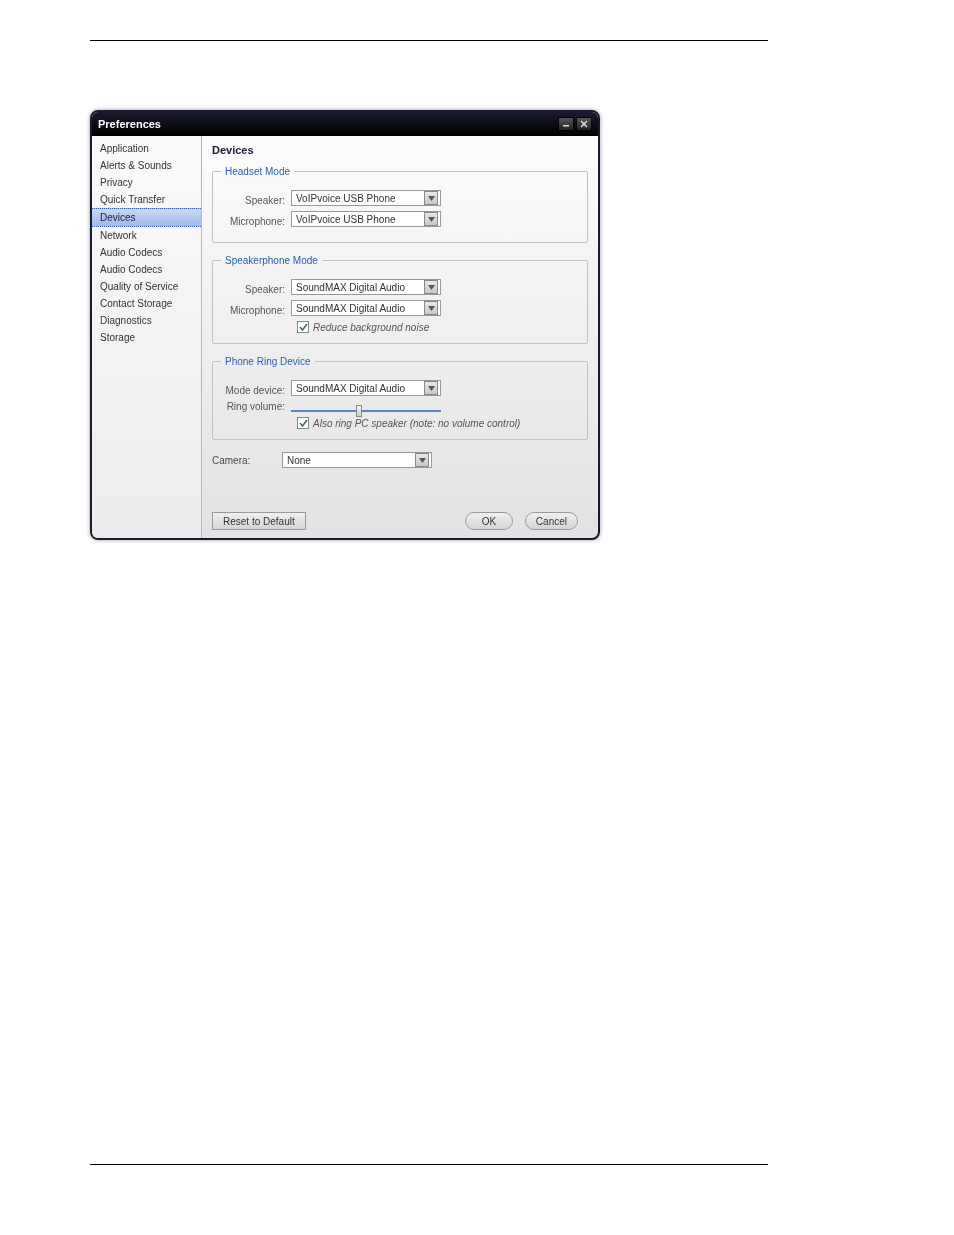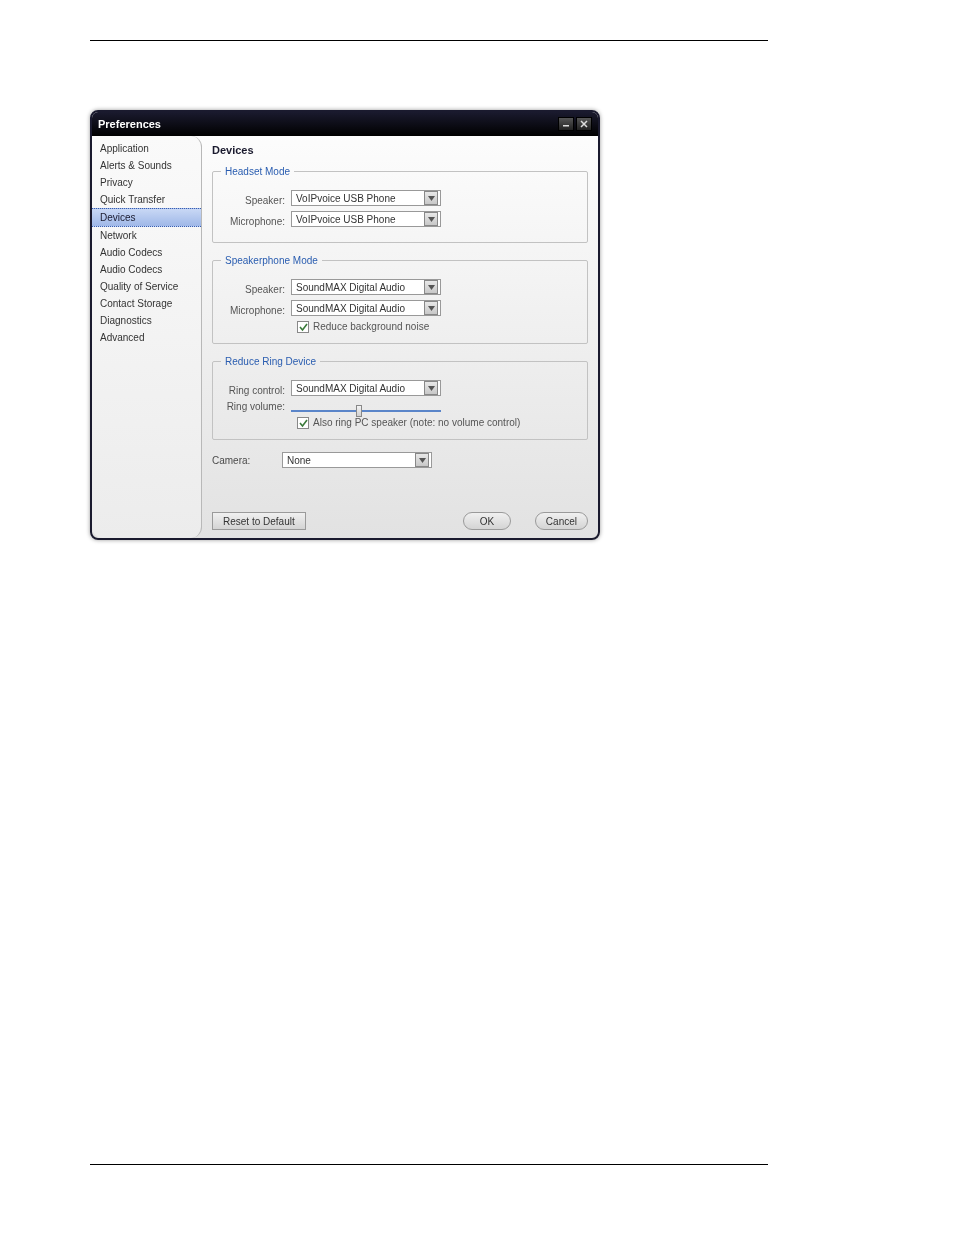--- a/index.html
+++ b/index.html
@@ -28,21 +28,21 @@
     width: 16px; height: 14px; margin-left: 2px;
     background: linear-gradient(#555,#222); border: 1px solid #000;
     display: flex; align-items: center; justify-content: center;
     color: #ddd; font-size: 10px; cursor: pointer;
   }
   .tb-btn svg { width: 8px; height: 8px; }
 
   .body { display: flex; height: calc(100% - 24px); }
   .sidebar {
     width: 110px; background: linear-gradient(#fafafa,#ececec);
-    border-right: 1px solid #b8b8b8; padding: 4px 0; border-radius: 11px;
+    border-right: 1px solid #b8b8b8; padding: 4px 0;
   }
   .side-item {
     padding: 3px 8px; color: #333; font-size: 10px; cursor: pointer;
     white-space: nowrap; overflow: hidden; text-overflow: ellipsis;
   }
   .side-item.selected {
     background: linear-gradient(#c9d8f5,#9fb8e8);
     border: 1px dotted #3a5fb0; border-left: none; border-right: none;
     color: #1a1a2e;
   }
@@ -65,48 +65,48 @@
     flex: 0 0 150px; height: 16px; background: #fff; border: 1px solid #999;
     display: flex; align-items: center; padding: 0 2px 0 4px; font-size: 10px; color: #333;
   }
   .dropdown .dd-text { flex: 1; overflow: hidden; white-space: nowrap; text-overflow: ellipsis; }
   .dd-arrow {
     width: 14px; height: 14px; background: linear-gradient(#e8e8e8,#c8c8c8);
     border: 1px solid #888; display: flex; align-items: center; justify-content: center;
   }
   .dd-arrow svg { width: 7px; height: 5px; }
 
-  .check-row { display: flex; align-items: flex-start; margin: 5px 0 0 76px; font-size: 10px; color: #555; }
+  .check-row { display: flex; align-items: flex-end; margin: 5px 0 0 76px; font-size: 10px; color: #555; font-style: italic; }
   .chk {
     width: 12px; height: 12px; border: 1px solid #888; background: #fff;
     margin-right: 4px; display: flex; align-items: center; justify-content: center;
   }
   .chk svg { width: 9px; height: 9px; }
 
   .slider-wrap { flex: 0 0 150px; display: flex; align-items: center; }
   .slider-track { flex:1; height: 2px; background: #5a85c9; position: relative; }
   .slider-thumb {
     position: absolute; top: -5px; width: 6px; height: 12px;
     background: linear-gradient(#f4f4f4,#d0d0d0); border: 1px solid #888;
   }
 
   .camera-row { margin: 10px 0 9px 0; display:flex; align-items:center; }
 
   .footer {
-    position: absolute; left: 10px; right: 10px; bottom: 8px;
+    position: absolute; left: 10px; right: 20px; bottom: 8px;
     display: flex; align-items: flex-start;
   }
   .btn {
     height: 18px; padding: 0 10px; font-size: 10px;
     background: linear-gradient(#f0f0f0,#d4d4d4);
     border: 1px solid #9a9a9a; cursor: pointer; color: #333;
     display: flex; align-items: center; justify-content: center;
   }
   .footer .spacer { flex: 1; }
-  .btn + .btn { margin-left: 24px; }
+  .btn + .btn { margin-left: 12px; }
   .btn.wide { min-width: 48px; border-radius: 9px; }
 </style>
 </head>
 <body>
 
 <div class="page">
   <div class="top-rule"></div>
   <div class="bottom-rule"></div>
 
   <div class="dialog">
@@ -131,21 +131,21 @@
           <div class="side-item">Alerts &amp; Sounds</div>
           <div class="side-item">Privacy</div>
           <div class="side-item">Quick Transfer</div>
           <div class="side-item selected">Devices</div>
           <div class="side-item">Network</div>
           <div class="side-item">Audio Codecs</div>
           <div class="side-item">Audio Codecs</div>
           <div class="side-item">Quality of Service</div>
           <div class="side-item">Contact Storage</div>
           <div class="side-item">Diagnostics</div>
-          <div class="side-item">Advanced</div>
+          <div class="side-item">Storage</div>
         </div>
 
       <div class="content">
         <div class="content-title">Devices</div>
 
         <fieldset class="group">
           <legend>Headset Mode</legend>
           <div class="row">
             <span class="lbl">Speaker:</span>
             <div class="dropdown">
@@ -198,23 +198,23 @@
             <span class="chk">
               <svg viewBox="0 0 9 9">
                   <path d="M1 4 L3.5 7 L8 1" stroke="#3a7a3a" stroke-width="1.6" fill="none"></path>
                 </svg>
             </span>
             <span>Reduce background noise</span>
           </div>
         </fieldset>
 
         <fieldset class="group">
-          <legend>Reduce Ring Device</legend>
-          <div class="row">
-            <span class="lbl">Ring control:</span>
+          <legend>Phone Ring Device</legend>
+          <div class="row">
+            <span class="lbl">Mode device:</span>
             <div class="dropdown">
               <span class="dd-text">SoundMAX Digital Audio</span>
               <span class="dd-arrow">
                   <svg viewBox="0 0 7 5">
                     <path d="M0 0 L7 0 L3.5 5 Z" fill="#555"></path>
                   </svg>
                 </span>
             </div>
           </div>
           <div class="row">

